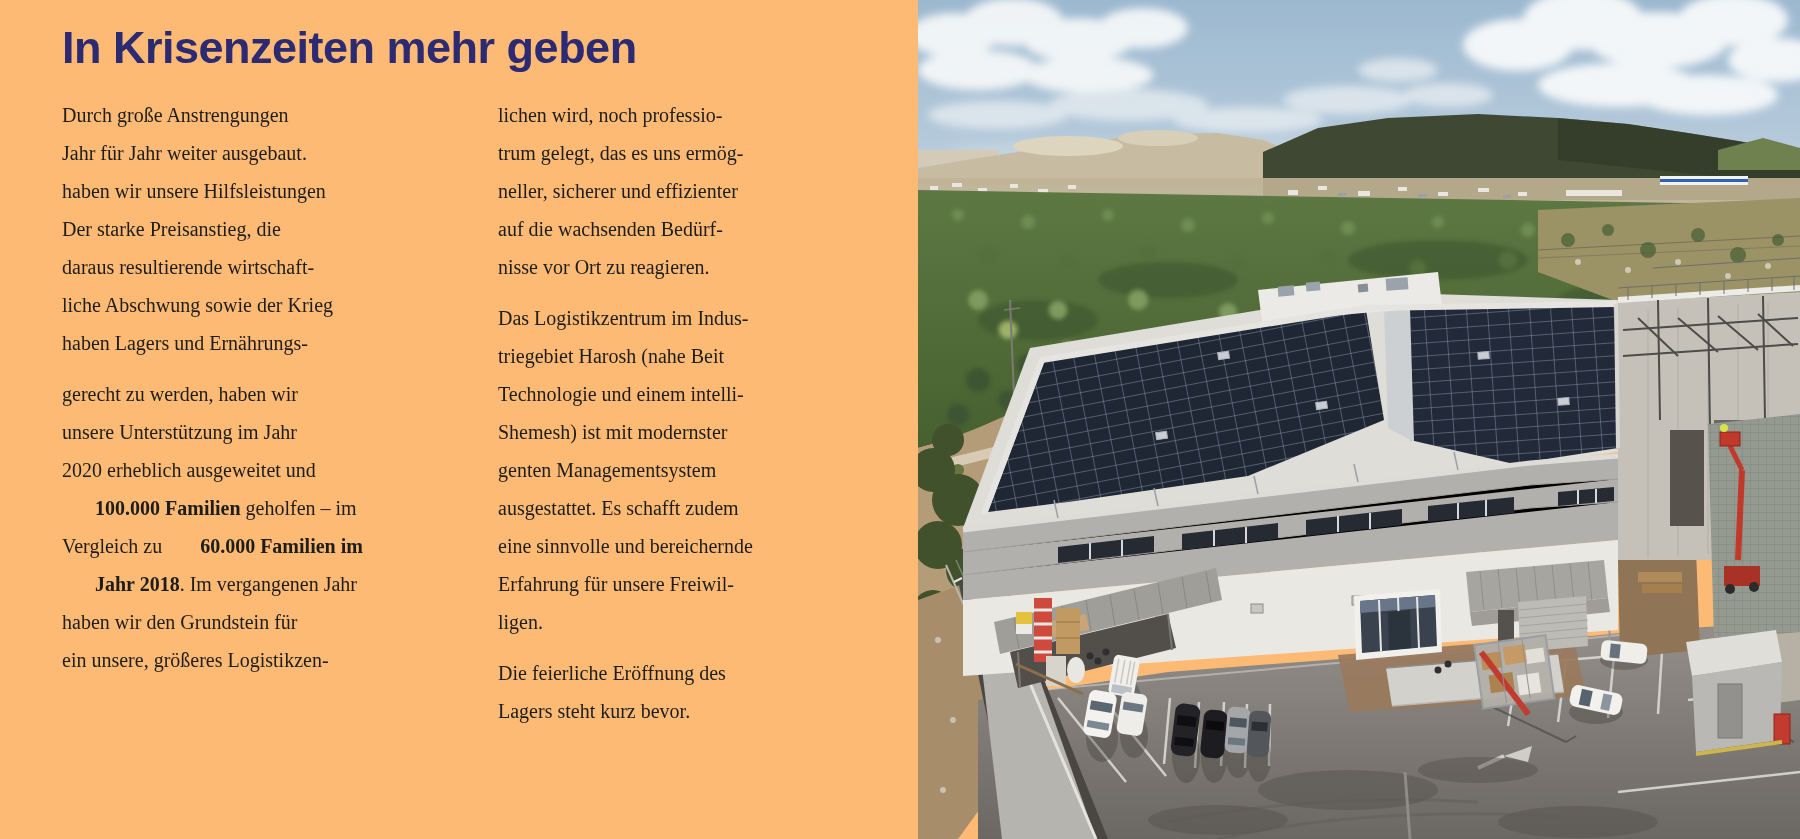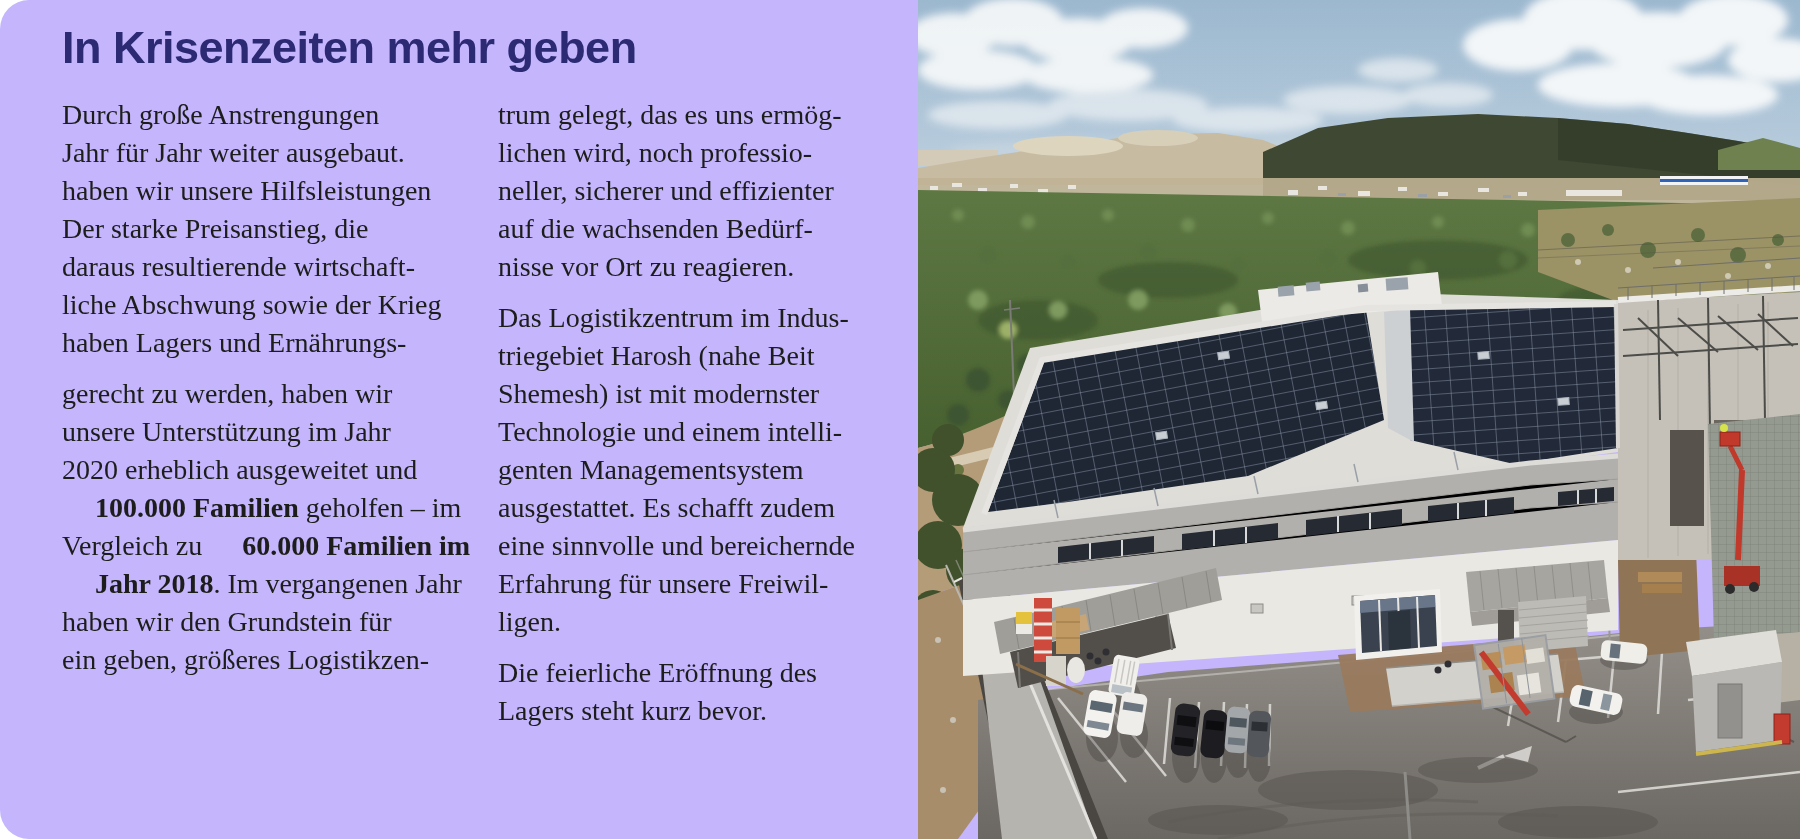--- a/index.html
+++ b/index.html
@@ -1,29 +1,29 @@
 <!DOCTYPE html>
 <html style="--heading-color: #2b2a72;"><head>
 <meta charset="utf-8">
 <style>
   html,body{margin:0;padding:0;}
   body{
     width:1800px;height:839px;overflow:hidden;background:#ffffff;
     font-family:"Liberation Serif", serif;
   }
-  .page{position:relative;width:1800px;height:839px;background:#c4b5fd;border-radius:29px;}
+  .page{position:relative;width:1800px;height:839px;background:#fdba74;}
   .article{position:absolute;left:62px;top:22px;width:850px;}
   .headline{
     font-family:"Liberation Sans", sans-serif;
     font-weight:700;font-size:45px;line-height:52px;
     letter-spacing:-0.5px;color:var(--heading-color,#2b2a72);
     margin:0 0 22px 0;
   }
   .cols{display:flex;}
-  .col{color:#1d1d1b;font-size:28px;line-height:38px;}
+  .col{color:#1d1d1b;font-size:20px;line-height:38px;}
   .col-1{width:436px;}
   .col-2{width:412px;}
   .para{margin:0 0 13px 0;}
   .para:last-child{margin-bottom:0;}
   .ln{display:block;white-space:nowrap;}
   .b{font-weight:700;margin-left:33px;}
   .photo{
     position:absolute;left:918px;top:0;width:882px;height:839px;overflow:hidden;
   }
   .photo svg{display:block;}
@@ -47,36 +47,36 @@
             <span class="ln"><span>haben Lagers und Ernährungs-</span></span>
           </p>
           <p class="para">
             <span class="ln"><span>gerecht zu werden, haben wir</span></span>
             <span class="ln"><span>unsere Unterstützung im Jahr</span></span>
             <span class="ln"><span>2020 erheblich ausgeweitet und</span></span>
             <span class="ln"><span class="b">100.000 Familien</span><span> geholfen – im</span></span>
             <span class="ln"><span>Vergleich zu </span><span class="b">60.000 Familien im</span></span>
             <span class="ln"><span class="b">Jahr 2018</span><span>. Im vergangenen Jahr</span></span>
             <span class="ln"><span>haben wir den Grundstein für</span></span>
-            <span class="ln"><span>ein geben, größeres Logistikzen-</span></span>
+            <span class="ln"><span>ein unsere, größeres Logistikzen-</span></span>
           </p>
         </div>
       <div class="col col-2">
           <p class="para">
+            <span class="ln"><span>lichen wird, noch professio-</span></span>
             <span class="ln"><span>trum gelegt, das es uns ermög-</span></span>
-            <span class="ln"><span>lichen wird, noch professio-</span></span>
             <span class="ln"><span>neller, sicherer und effizienter</span></span>
             <span class="ln"><span>auf die wachsenden Bedürf-</span></span>
             <span class="ln"><span>nisse vor Ort zu reagieren.</span></span>
           </p>
           <p class="para">
             <span class="ln"><span>Das Logistikzentrum im Indus-</span></span>
             <span class="ln"><span>triegebiet Harosh (nahe Beit</span></span>
+            <span class="ln"><span>Technologie und einem intelli-</span></span>
             <span class="ln"><span>Shemesh) ist mit modernster</span></span>
-            <span class="ln"><span>Technologie und einem intelli-</span></span>
             <span class="ln"><span>genten Managementsystem</span></span>
             <span class="ln"><span>ausgestattet. Es schafft zudem</span></span>
             <span class="ln"><span>eine sinnvolle und bereichernde</span></span>
             <span class="ln"><span>Erfahrung für unsere Freiwil-</span></span>
             <span class="ln"><span>ligen.</span></span>
           </p>
           <p class="para">
             <span class="ln"><span>Die feierliche Eröffnung des</span></span>
             <span class="ln"><span>Lagers steht kurz bevor.</span></span>
           </p>

